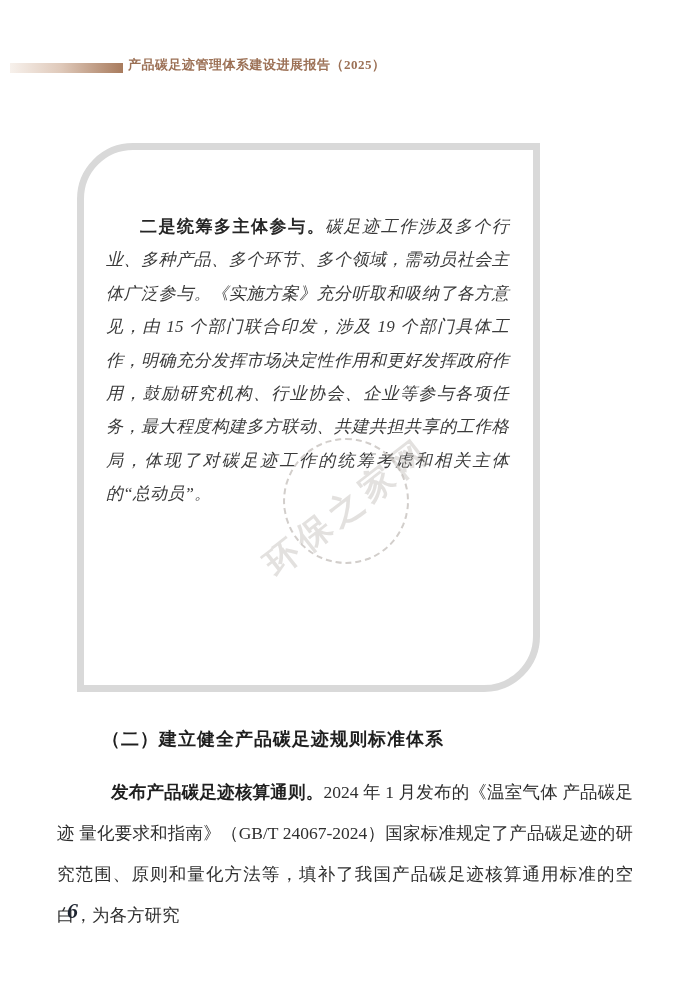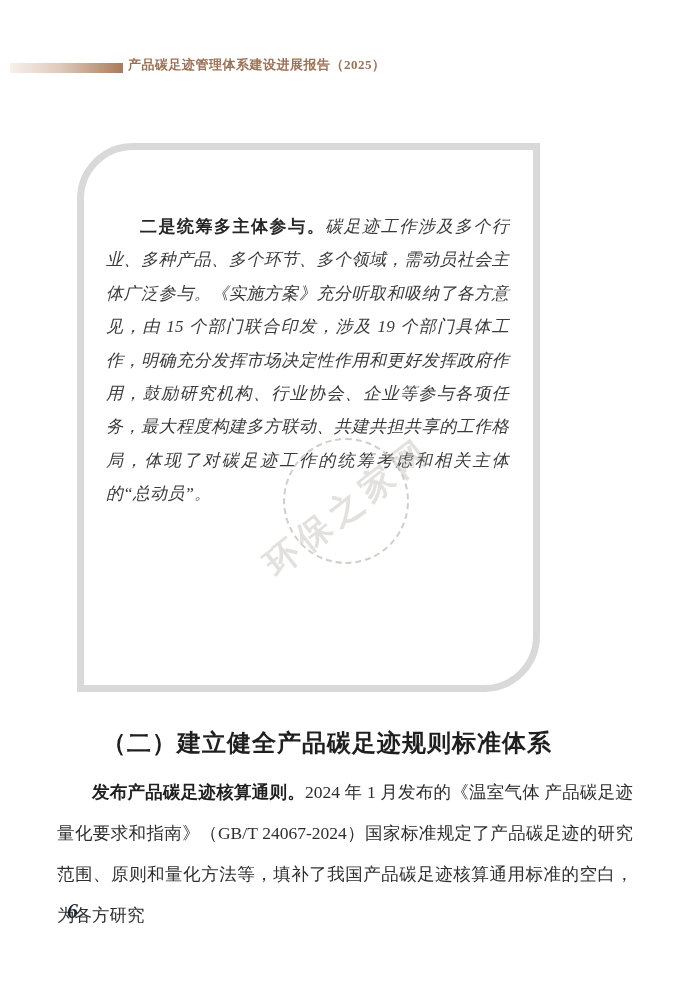--- a/index.html
+++ b/index.html
@@ -79,40 +79,41 @@
     letter-spacing: 6px;
     white-space: nowrap;
     font-family: "Liberation Sans", sans-serif;
   }
 
   
   .section-heading {
     position: absolute;
     left: 102px; top: 727px;
     font-family: "Liberation Sans", sans-serif;
-    font-size: 24px;
+    font-size: 18px;
     font-weight: bold;
     color: #1f1f1f;
     letter-spacing: 1px;
     white-space: nowrap;
   }
   .section-para {
     position: absolute;
     left: 57px; top: 772px;
     width: 576px;
     font-size: 17.5px;
     line-height: 41px;
     text-align: justify;
     text-indent: 2em;
     color: #2e2e2e;
   }
   .section-para .lead {
     font-weight: bold;
     font-family: "Liberation Sans", sans-serif;
     color: #1f1f1f;
+    margin-left: 19px;
   }
 
   
   .page-number {
     position: absolute;
     left: 67px; top: 898px;
     font-family: "Liberation Serif", serif;
     font-style: italic;
     font-weight: bold;
     font-size: 22px;

